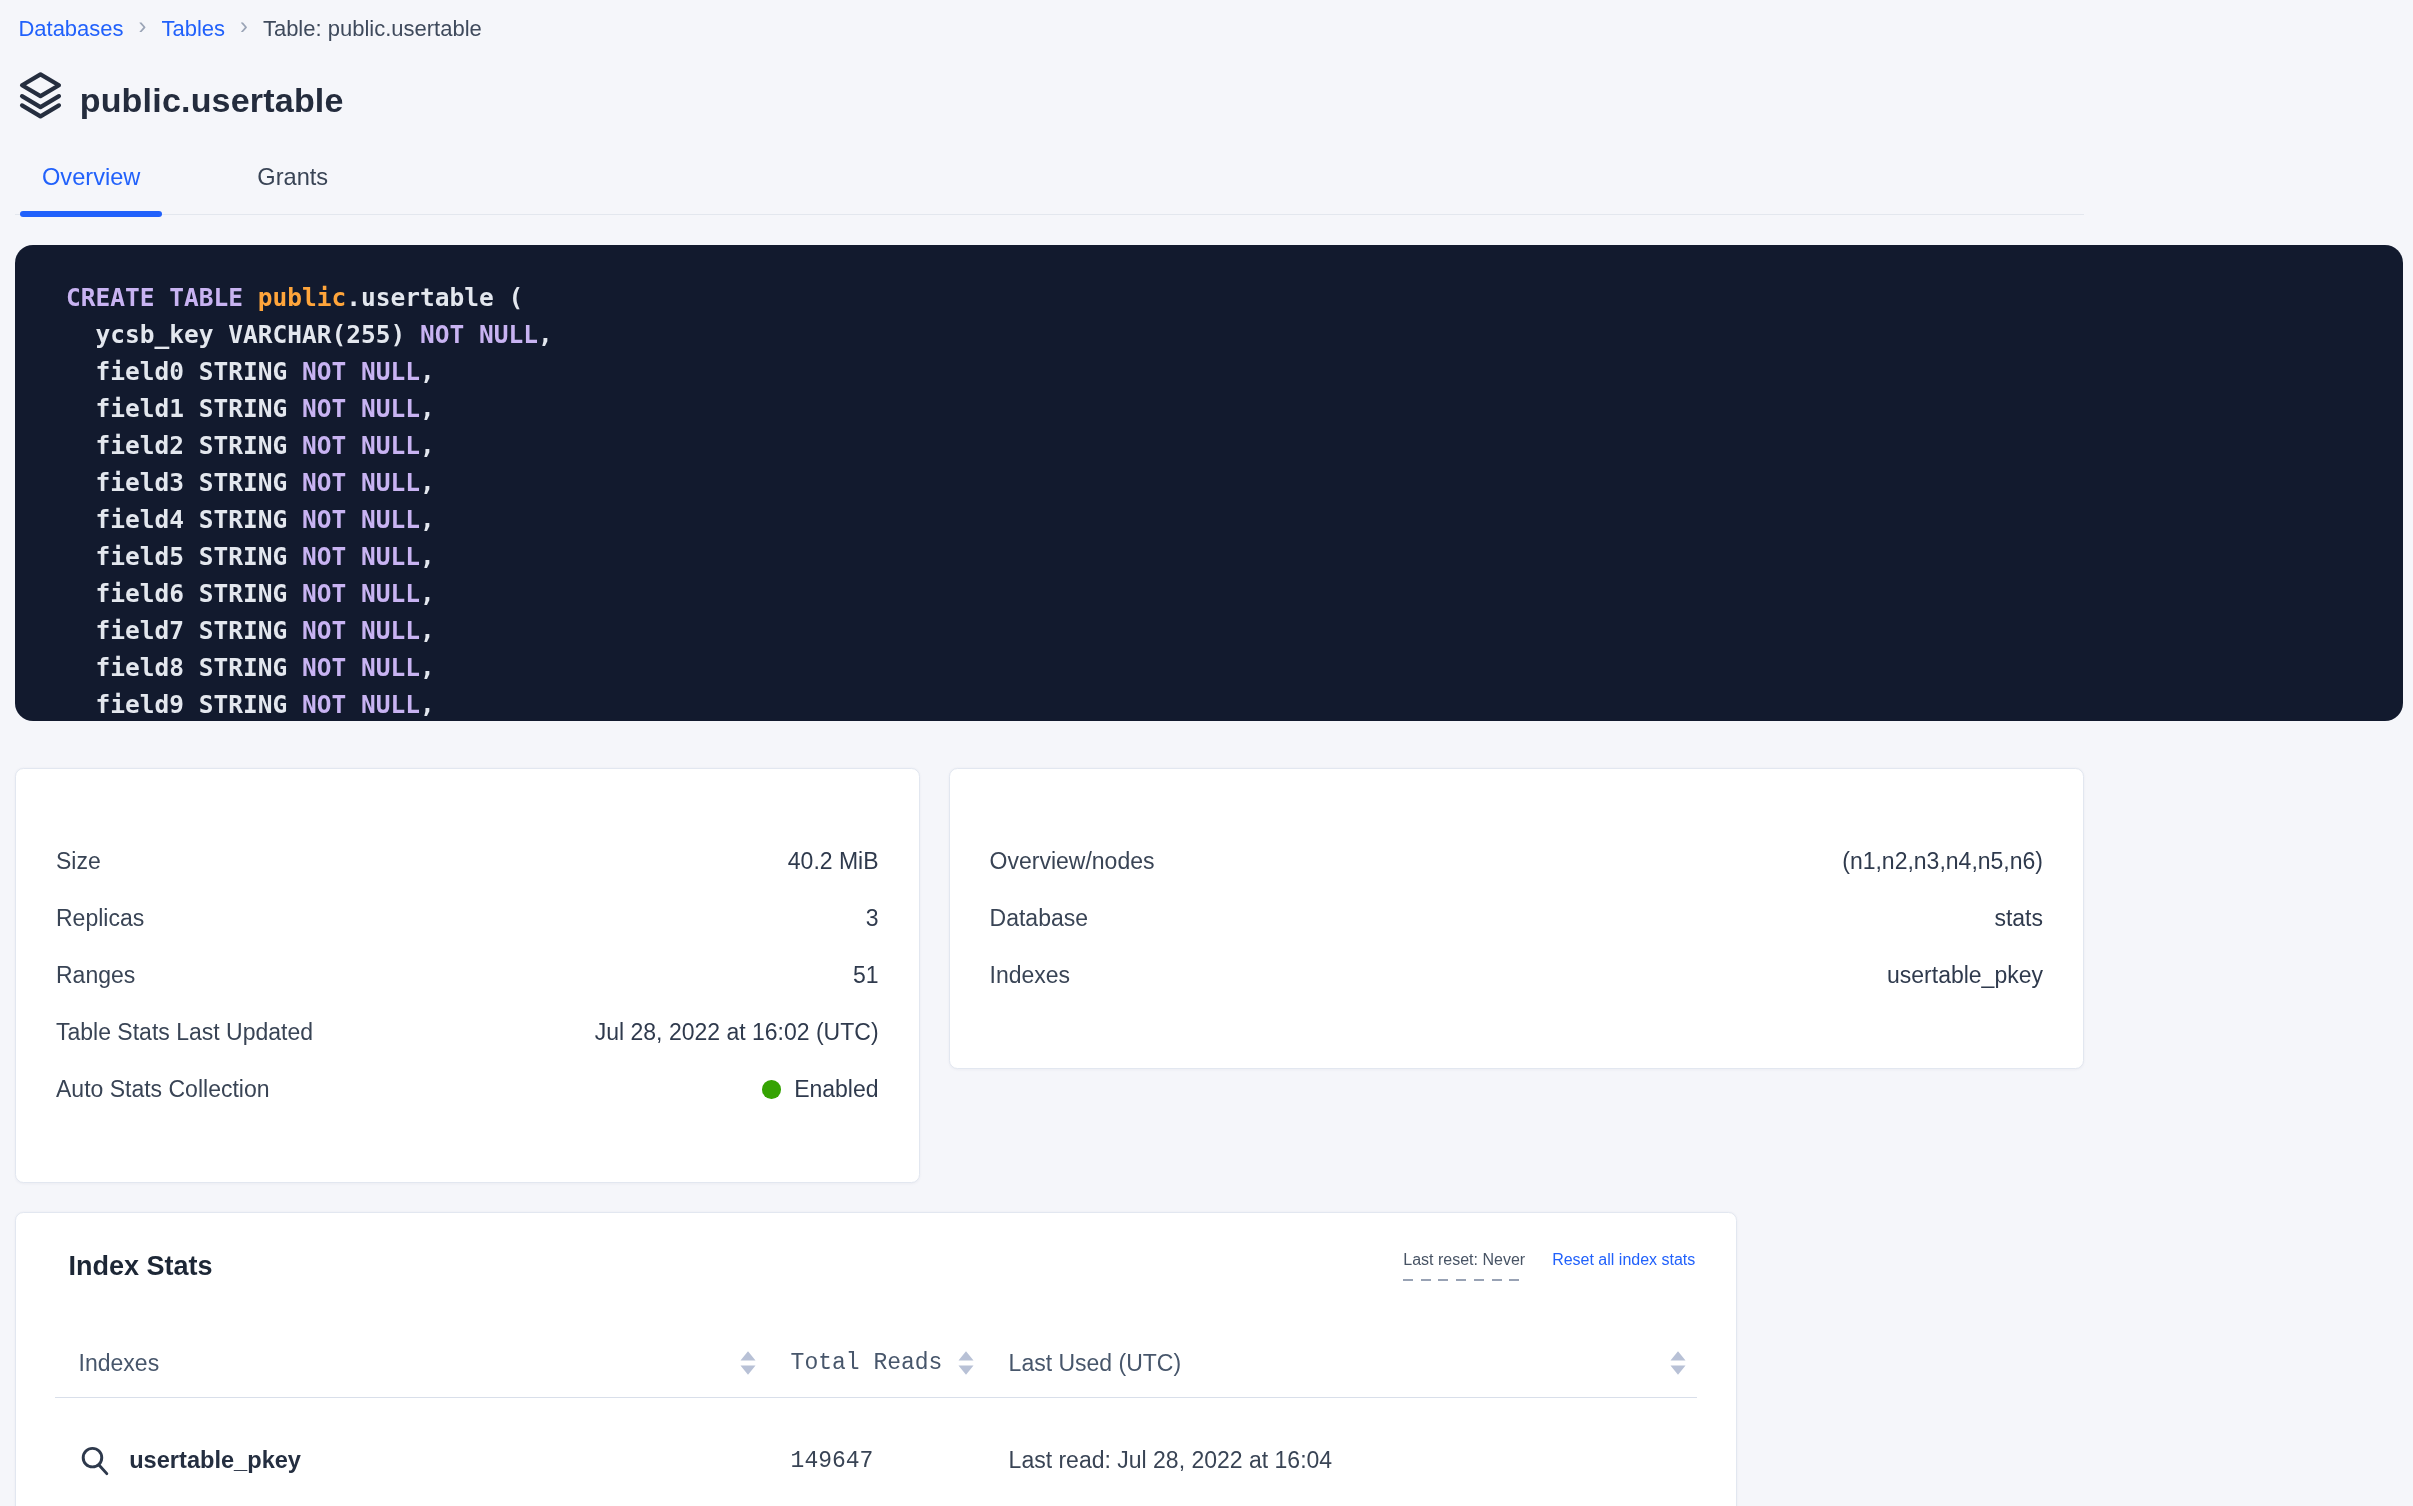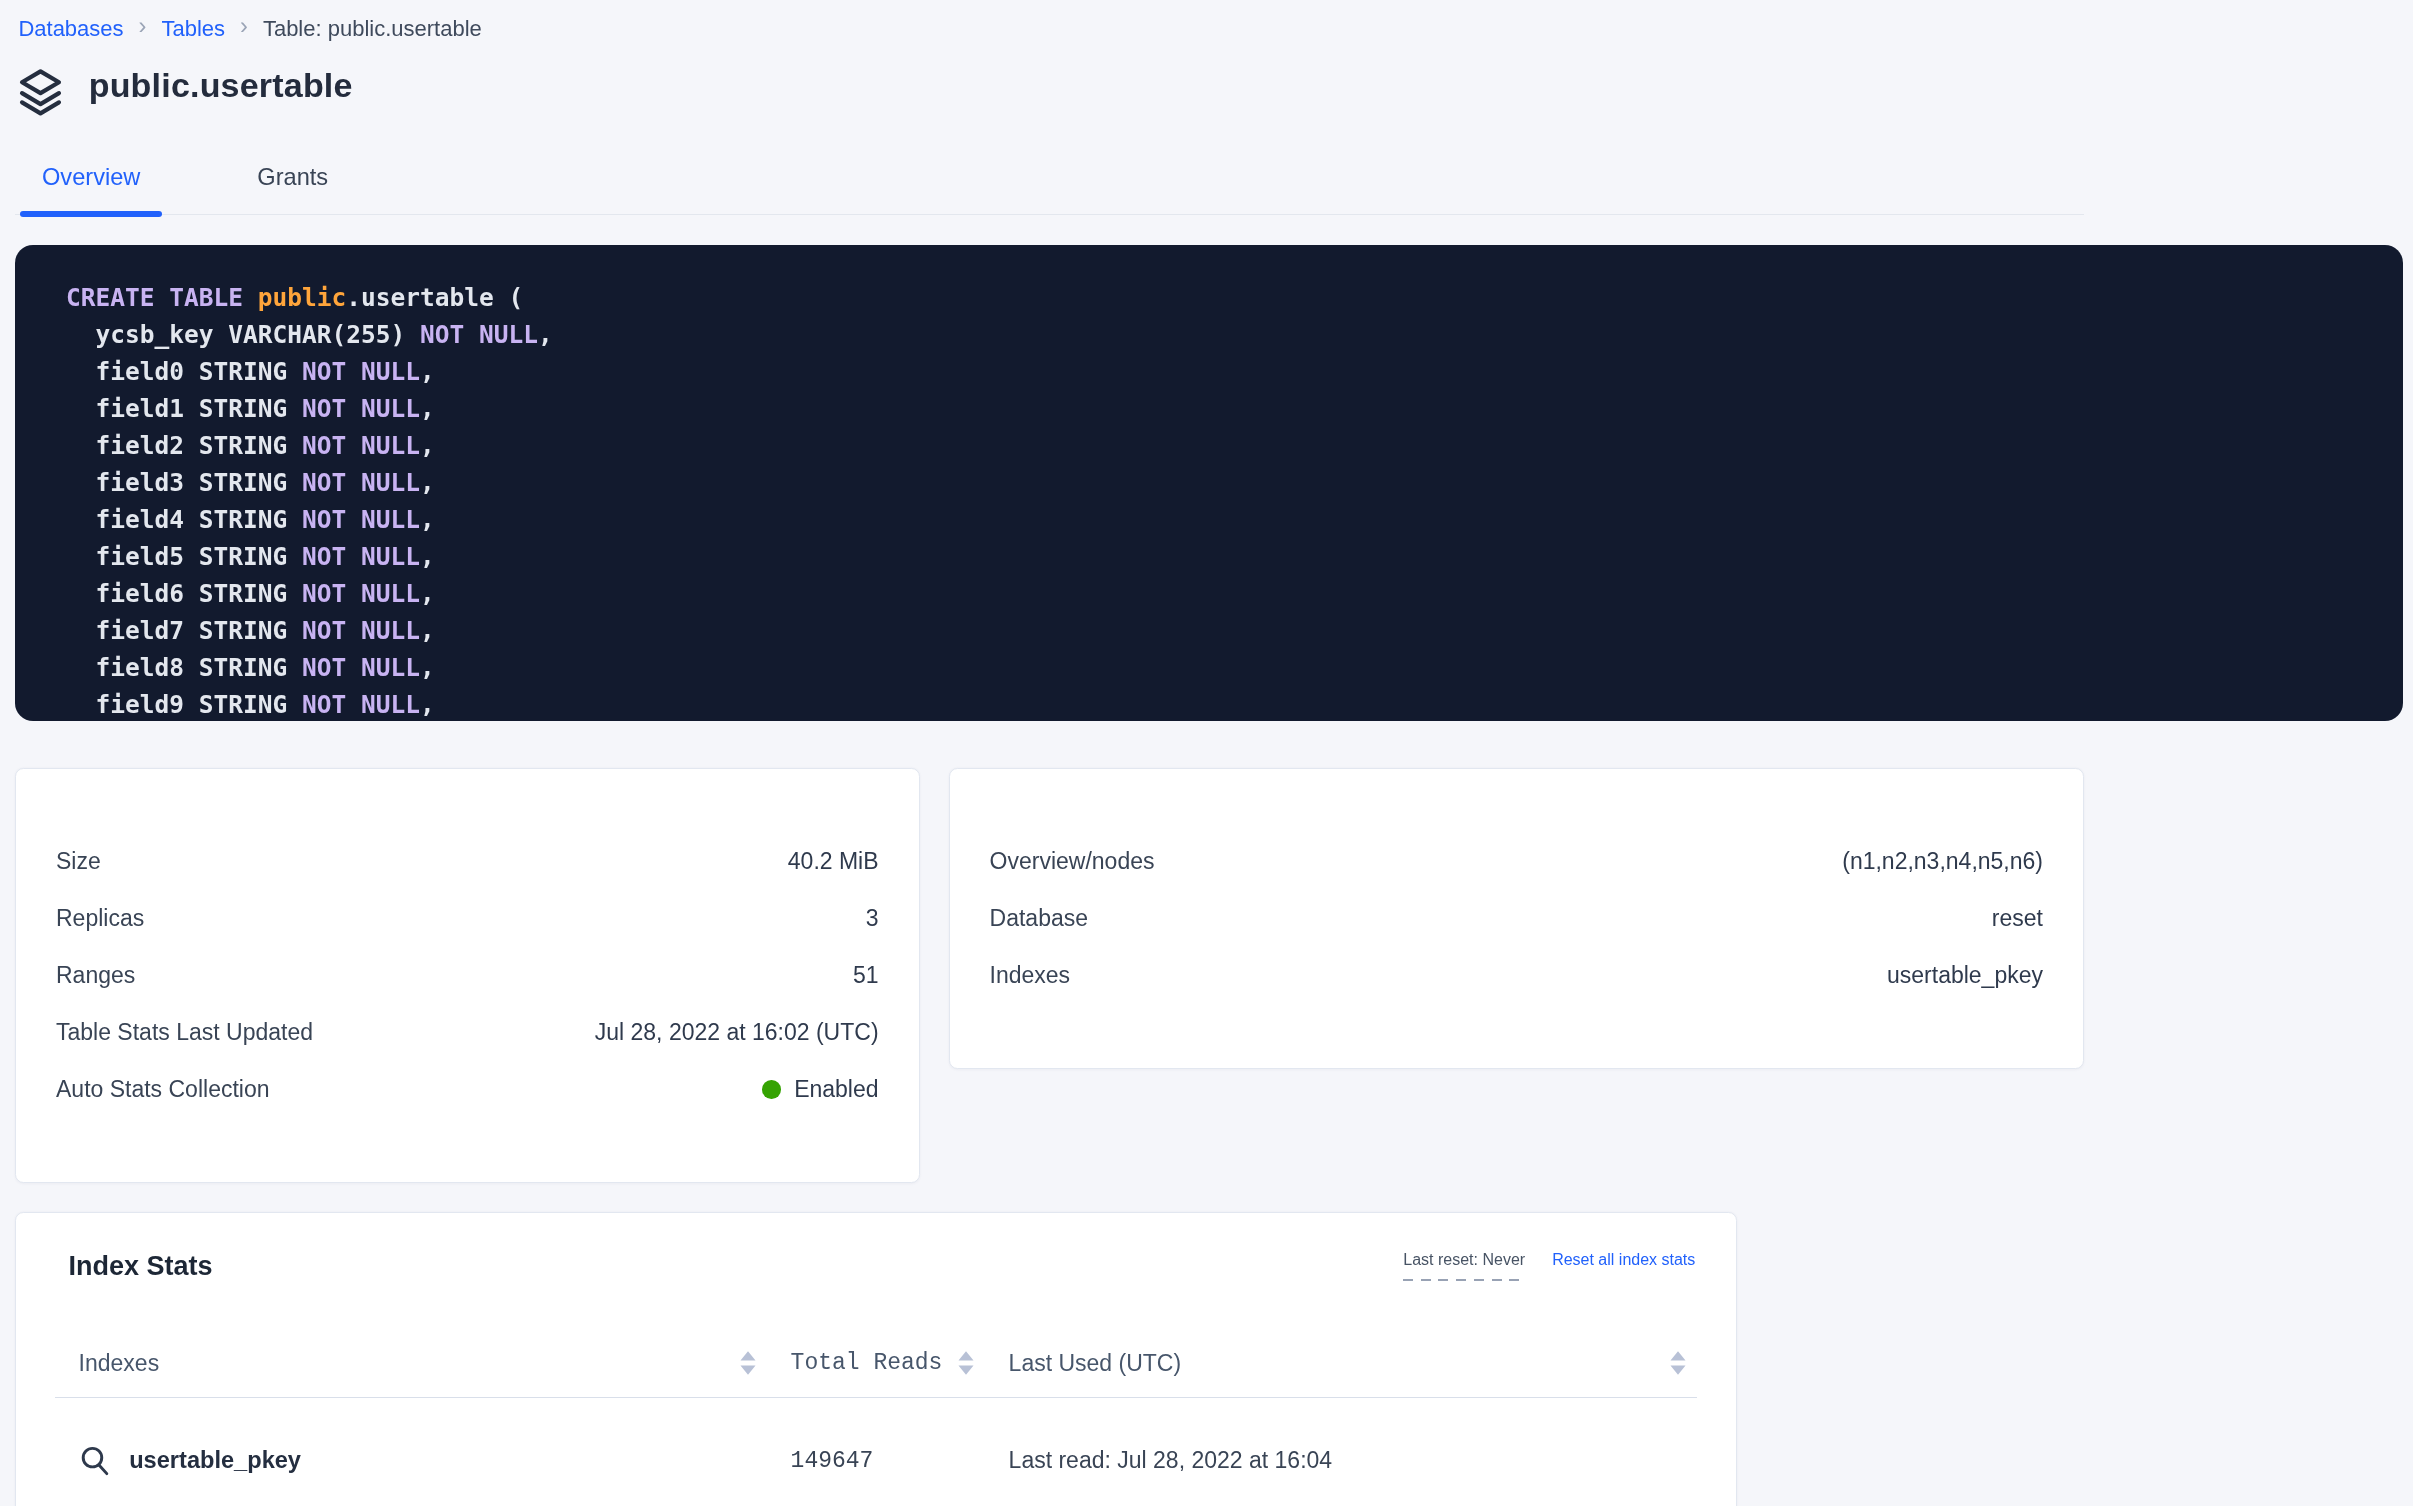--- a/index.html
+++ b/index.html
@@ -11,21 +11,21 @@
   }
   .page { width: 2094px; height: 1506px; padding: 11.8px 10px 0 15px; }
 
   
   .breadcrumb { display: flex; align-items: center; gap: 15px; padding-left: 3.4px; font-size: 22px; height: 34px; }
   .breadcrumb a { color: #2161fb; text-decoration: none; cursor: pointer; }
   .breadcrumb .sep { color: #9aa4b6; font-size: 23.6px; line-height: 1; transform: translateY(-1.7px); }
   .breadcrumb .current { color: #3f4a5c; }
 
   
-  .titlebar { display: flex; align-items: flex-start; gap: 25px; margin: 20px 0 0 1.7px; height: 54px; }
+  .titlebar { display: flex; align-items: flex-end; gap: 16px; margin: 20px 0 0 1.7px; height: 54px; }
   .titlebar h1 { font-size: 34px; font-weight: 600; color: #242c3d; letter-spacing: 0.2px; }
   .stack-icon svg { display: block; }
 
   
   .tabs { display: flex; gap: 73px; margin-top: 42px; padding-left: 5px; border-bottom: 1.7px solid #e3e7ee; }
   .tab { font-size: 23.6px; line-height: 30px; padding: 0 22px 22px; position: relative; color: #394455; cursor: pointer; font-weight: 500; }
   .tab.active { color: #2161fb; }
   .tab.active::after {
     content: ""; position: absolute; left: 0; right: 0; bottom: -3.4px;
     height: 5.9px; border-radius: 3.4px; background: #2161fb;
@@ -135,21 +135,21 @@
           <span class="cvalue"><span class="dot" style="background: rgb(53, 163, 2);"></span>Enabled</span>
         </div>
       </section>
     <section class="card summary-card right" id="right-card">
         <div class="crow">
           <span class="clabel">Overview/nodes</span>
           <span class="cvalue">(n1,n2,n3,n4,n5,n6)</span>
         </div>
         <div class="crow">
           <span class="clabel">Database</span>
-          <span class="cvalue">reset</span>
+          <span class="cvalue">stats</span>
         </div>
         <div class="crow">
           <span class="clabel">Indexes</span>
           <span class="cvalue">usertable_pkey</span>
         </div>
       </section>
   </div>
 
   <section class="card index-card">
     <div class="index-head">

